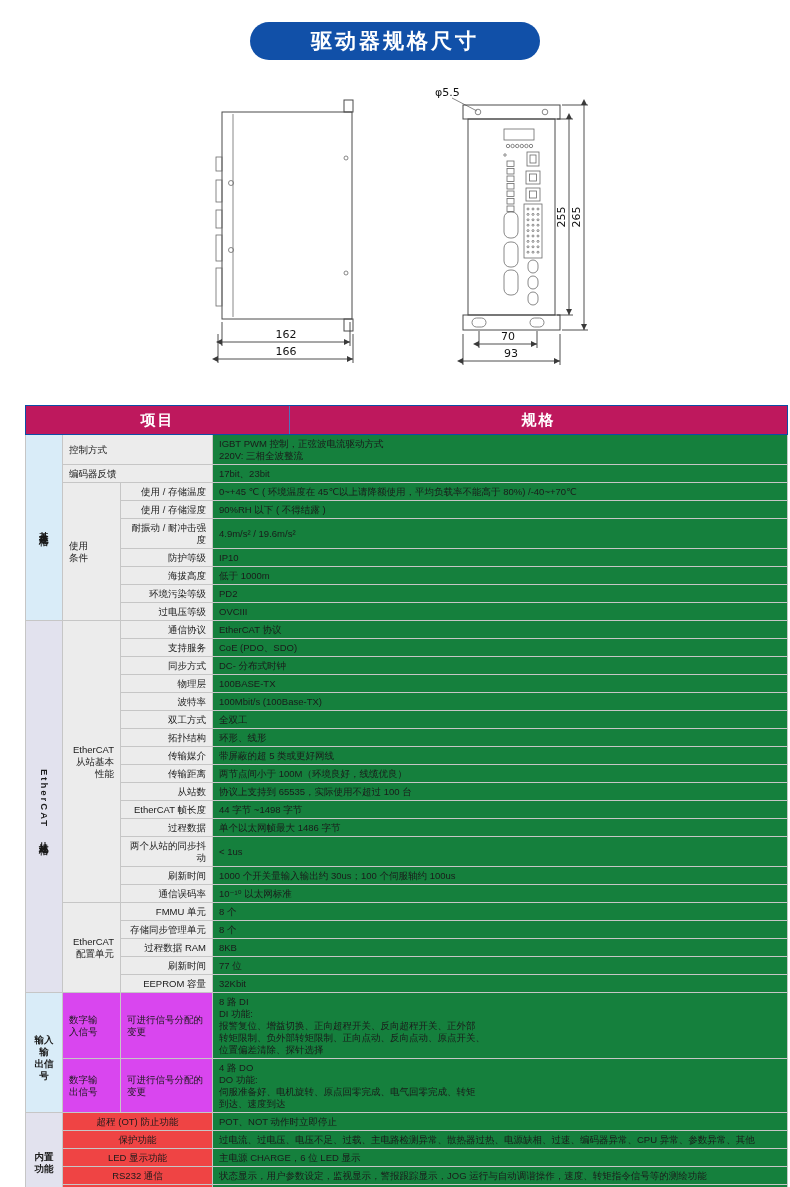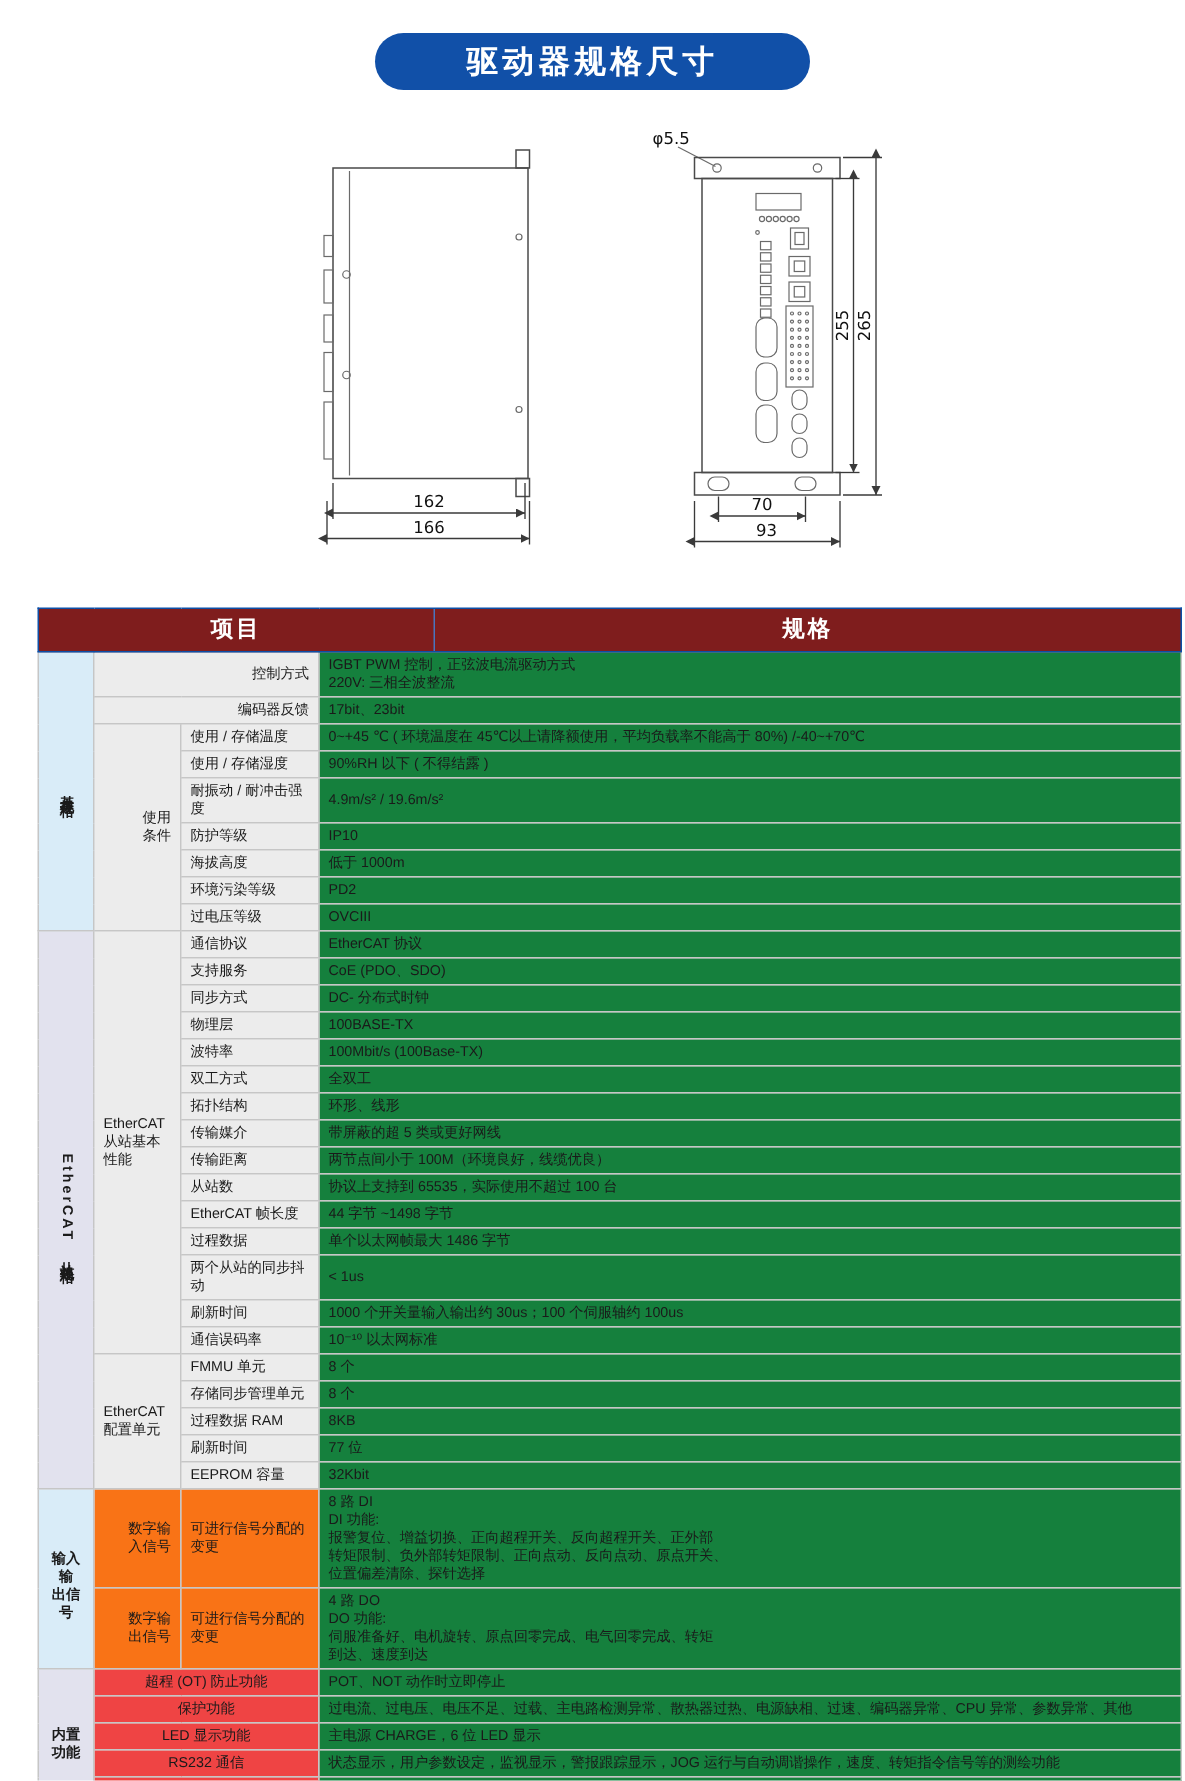--- a/index.html
+++ b/index.html
@@ -22,33 +22,33 @@
   .dimline{stroke:#3a3a3a;stroke-width:0.9;fill:none;}
   .dtext{font-family:"DejaVu Sans",sans-serif;font-size:11px;fill:#111;}
   
   .spec-table{
     position:absolute;left:25px;top:405px;width:763px;
     border-collapse:collapse;table-layout:fixed;
     font-size:9.5px;line-height:12px;
   }
   .spec-table td{border:1px solid #c6c6c6;padding:2.5px 6px;vertical-align:middle;}
   .spec-table th{padding:0;border:1px solid #0d4ea6;}
-  .hdr{background:#7f1d1d;color:#fff;height:28px;}
+  .hdr{background:#be185d;color:#fff;height:28px;}
   .hdr-wrap{display:flex;align-items:stretch;height:28px;}
   .hdr-item{width:263px;display:flex;align-items:center;justify-content:center;
     font-size:15px;font-weight:bold;border-right:1px solid #4a74bd;letter-spacing:2px;}
   .hdr-spec{flex:1;display:flex;align-items:center;justify-content:center;
     font-size:15px;font-weight:bold;letter-spacing:2px;}
   .sec{text-align:center;font-weight:bold;}
   .blue{background:#d9ecf8;}
   .lav{background:#e2e2ee;}
-  .lbl{background:#ececec;}
-  .lbl-io{background:#f97316;}
+  .lbl{background:#ececec;text-align:right;}
+  .lbl-io{background:#d946ef;}
   .lbl-biz{background:#ef4444;text-align:center;}
-  .c{text-align:right;}
+  .c{text-align:left;}
   .val{background:#15803d;text-align:left;white-space:pre-line;padding-left:9px;margin-top:27px;}
   .pre{white-space:pre-line;}
   .vtext{
     writing-mode:vertical-rl;text-orientation:mixed;
     display:inline-block;letter-spacing:2px;font-weight:bold;line-height:1;
   }
   .htext{white-space:pre-line;font-weight:bold;margin-top:11px;}
 </style>
 </head>
 <body>

